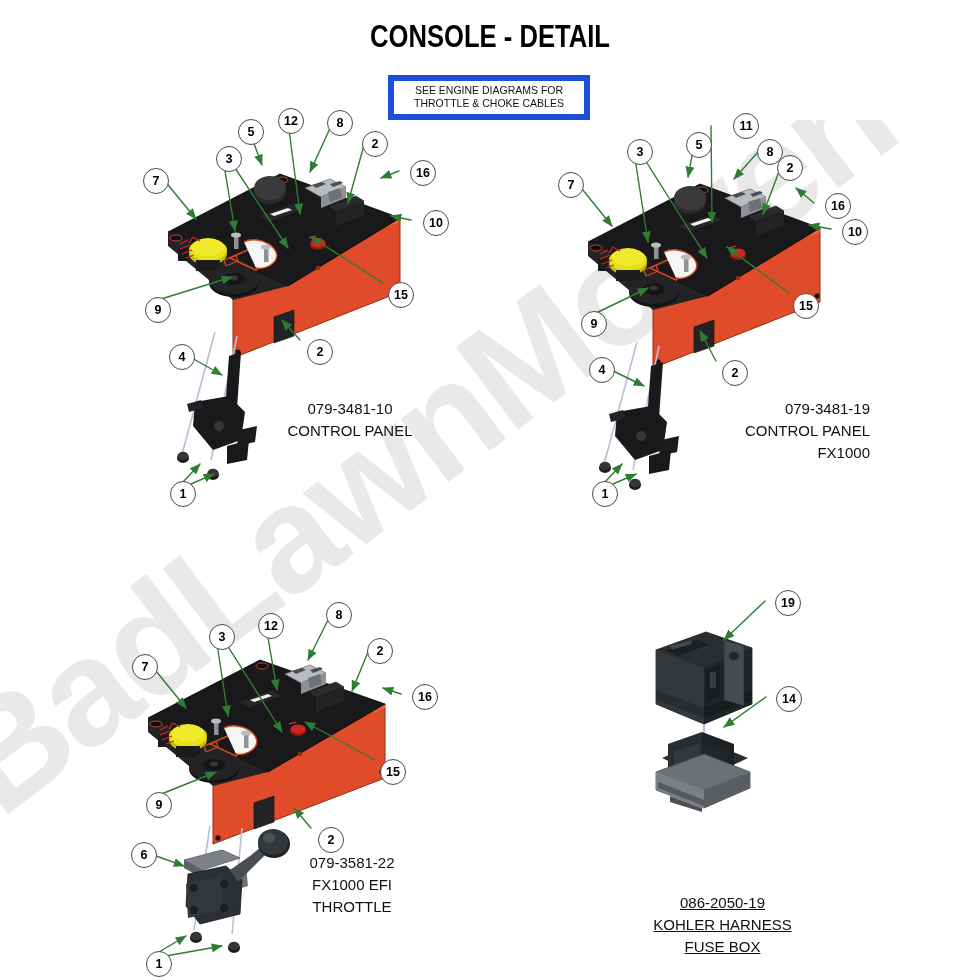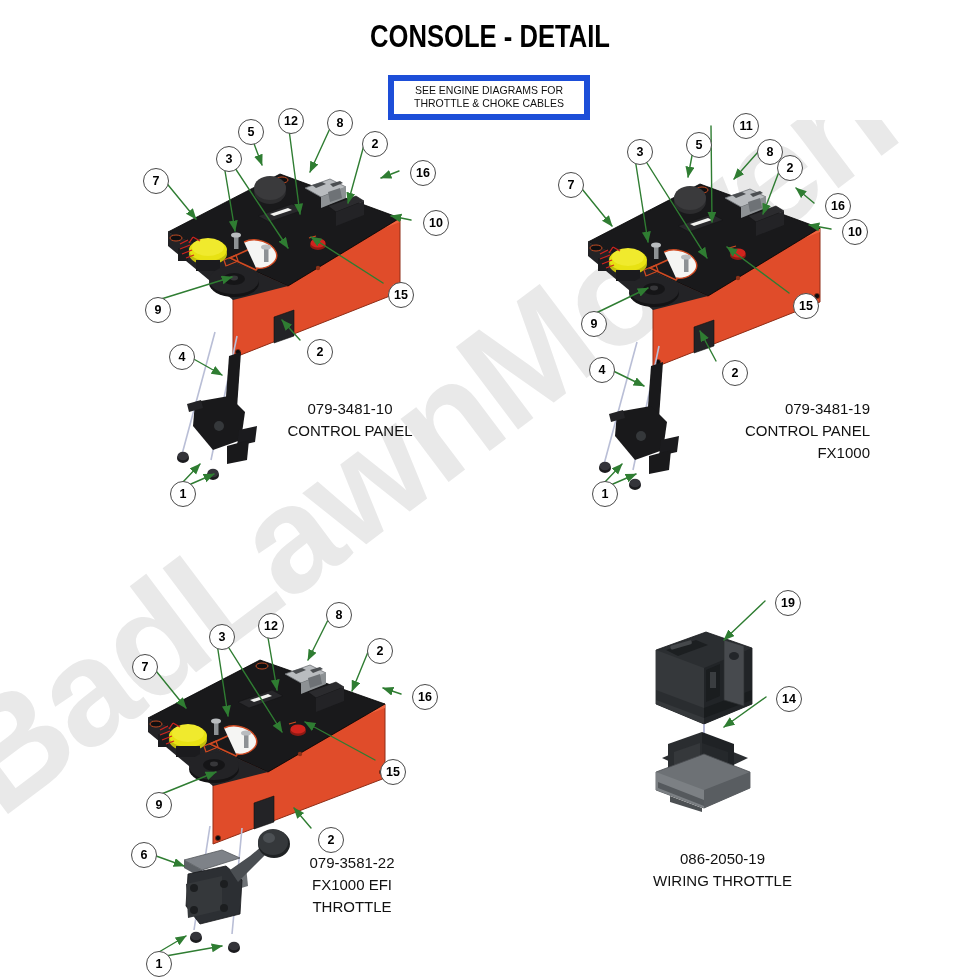--- a/index.html
+++ b/index.html
@@ -409,16 +409,16 @@
       <div class="callout" style="left: 131px; top: 842px;">6</div>
       <div class="callout" style="left: 146px; top: 951px;">1</div>
       <div class="callout" style="left: 775px; top: 590px;">19</div>
       <div class="callout" style="left: 776px; top: 686px;">14</div>
     </div>
 
   <div id="caption-layer">
       <div class="caption" style="left: 255px; top: 398px; width: 190px;"><div>079-3481-10</div><div>CONTROL PANEL</div></div>
       <div class="caption" style="left: 680px; top: 398px; width: 190px; text-align: right;"><div>079-3481-19</div><div>CONTROL PANEL</div><div>FX1000</div></div>
       <div class="caption" style="left: 257px; top: 852px; width: 190px;"><div>079-3581-22</div><div>FX1000 EFI</div><div>THROTTLE</div></div>
-      <div class="caption" style="left: 625px; top: 848px; width: 195px;"><div>086-2050-19</div><div>WIRING THROTTLE</div></div>
+      <div class="caption" style="left: 625px; top: 892px; width: 195px; text-decoration: underline;"><div>086-2050-19</div><div>KOHLER HARNESS</div><div>FUSE BOX</div></div>
     </div>
 
 </div>
 
 </body></html>

